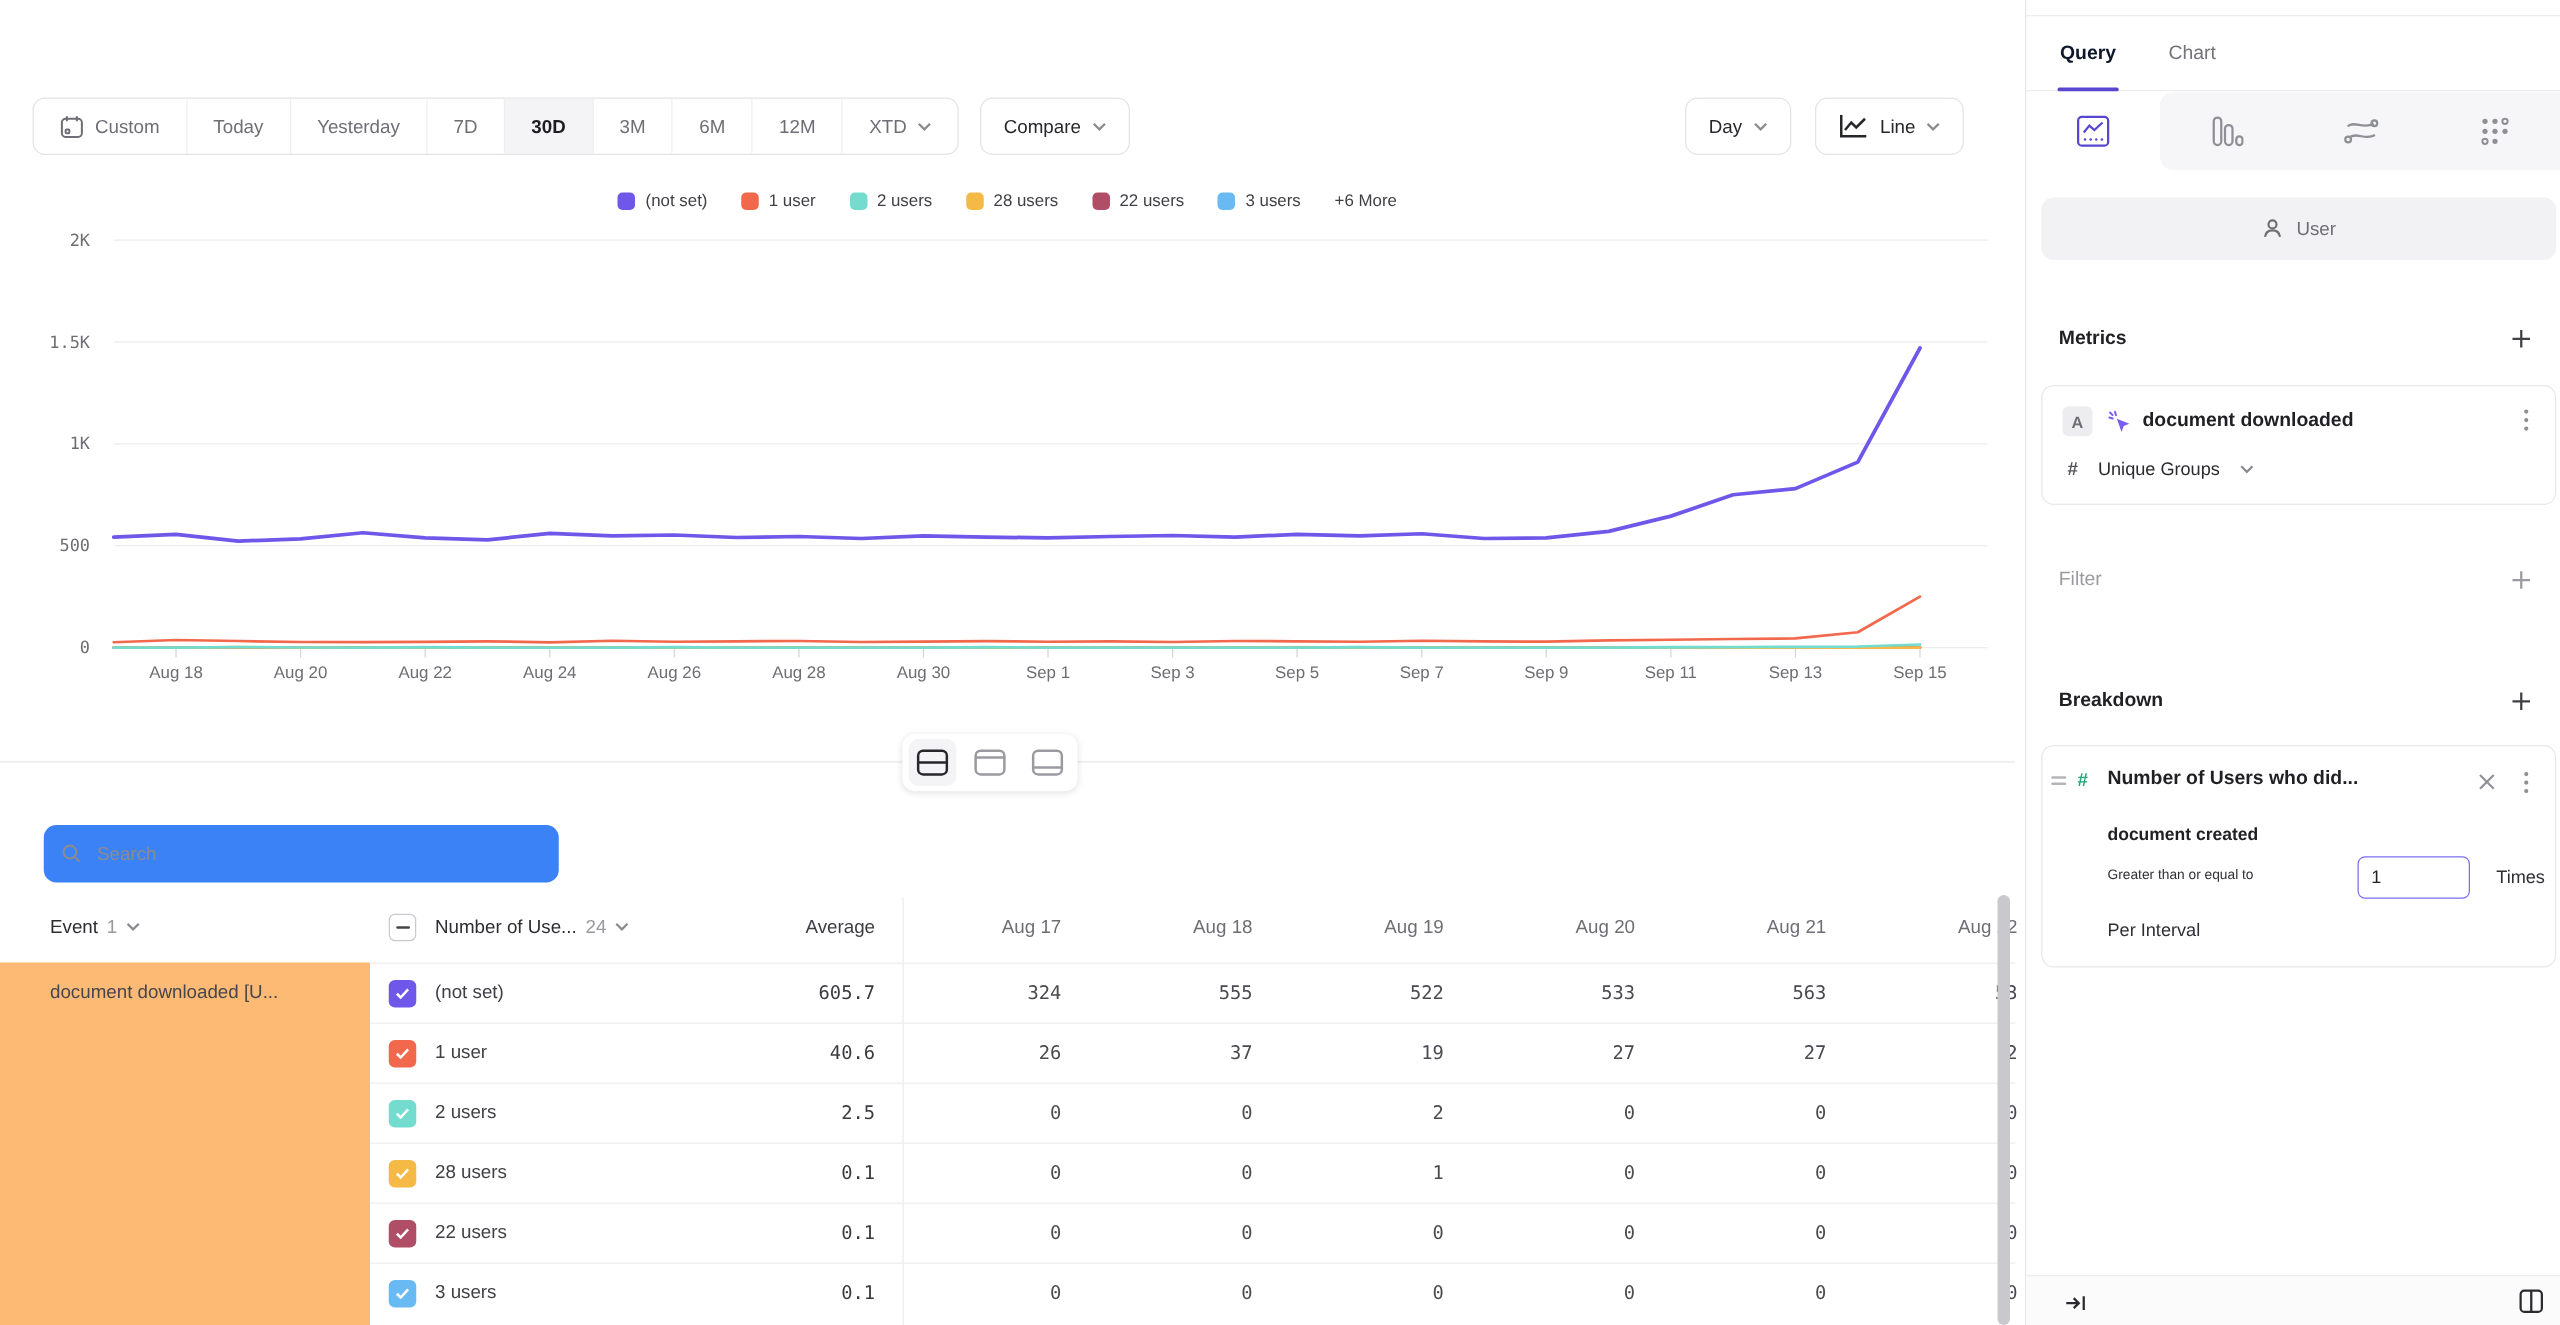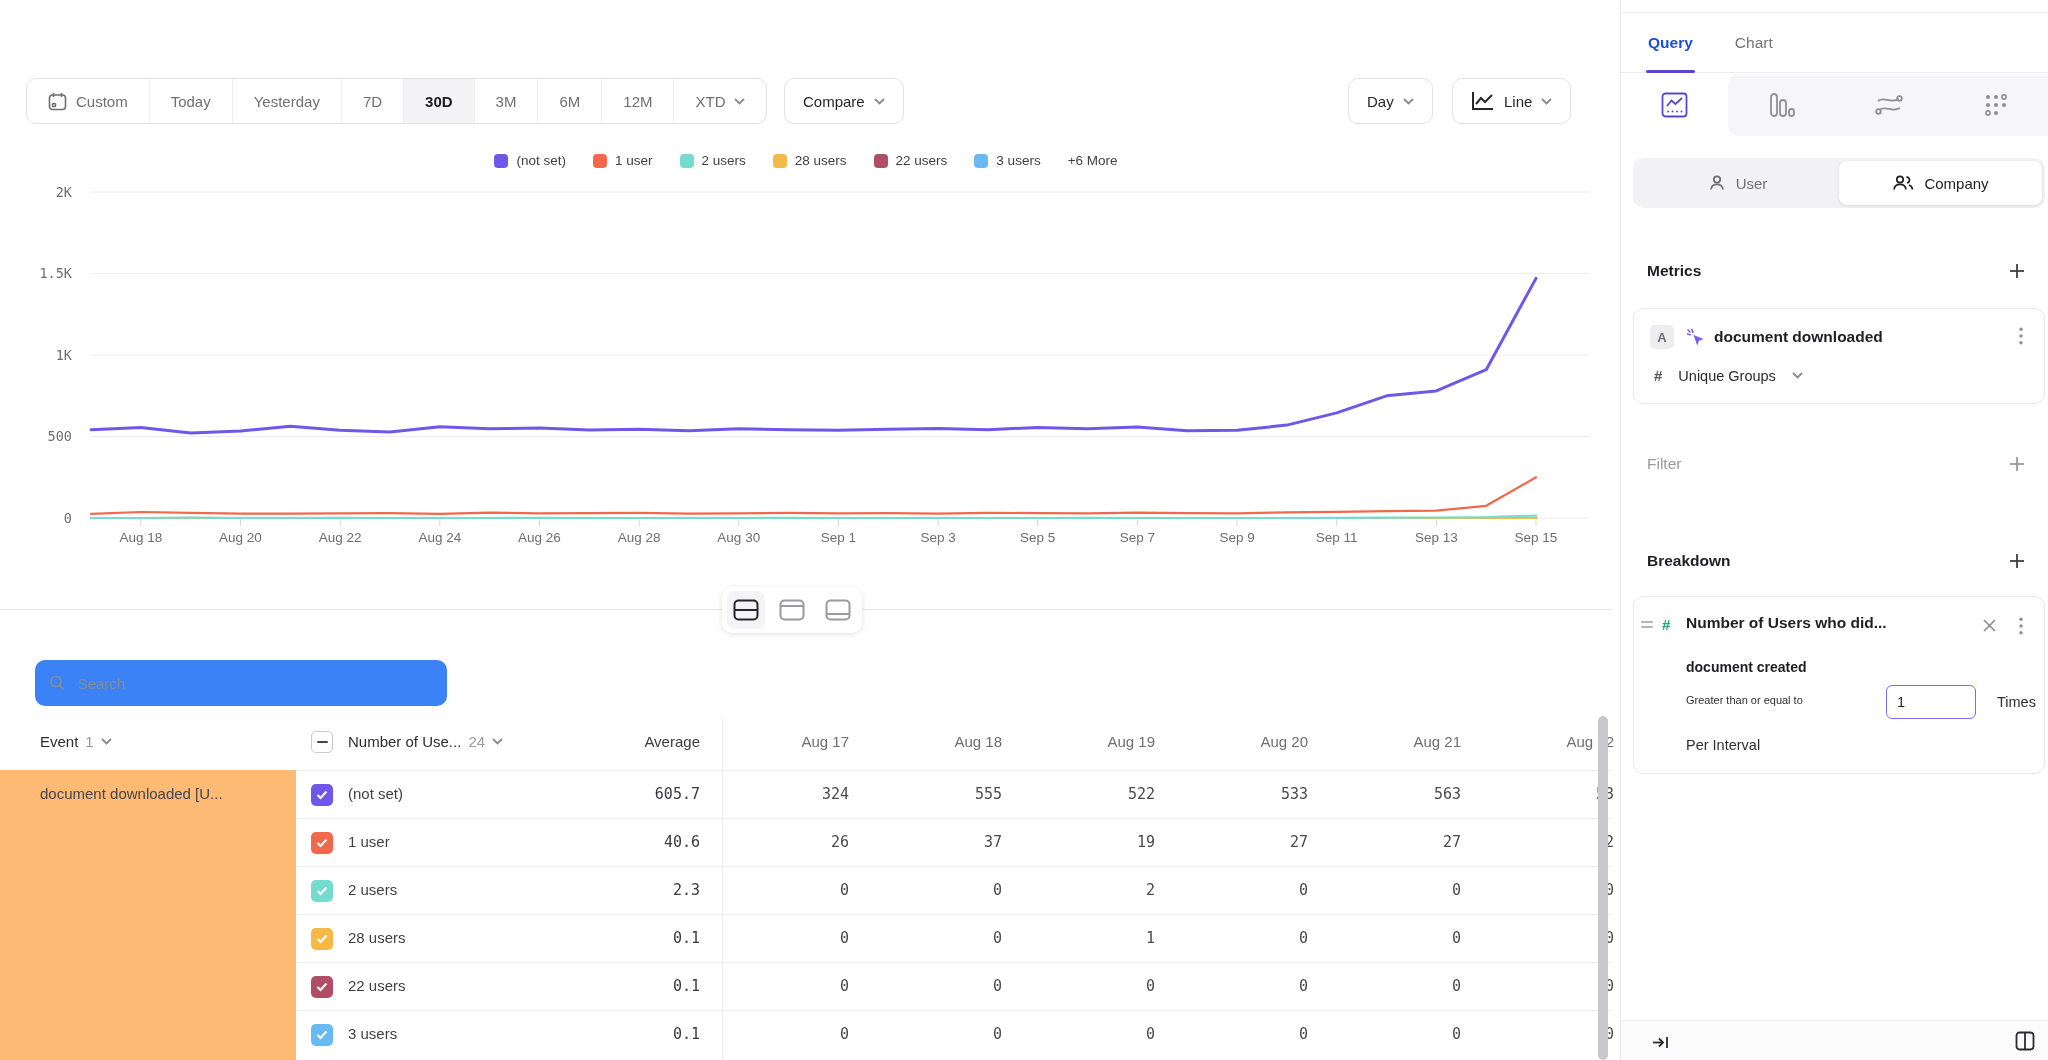--- a/index.html
+++ b/index.html
@@ -77,21 +77,21 @@
   .scroll-thumb { position:absolute; left:1598px; top:716px; width:10px; height:344px; background:#c8c8cd;
     border-radius:5px; cursor:pointer; }
 
   
   .sidebar { position:absolute; left:1620px; top:0; width:428px; height:1060px; background:#fff;
     border-left:1px solid #e7e7ea; }
   .sb-topline { position:absolute; left:0; top:12px; width:428px; height:1px; background:#ededf0; }
   .tabs { position:absolute; left:0; top:13px; width:428px; height:60px; border-bottom:1px solid #ededf0;
     display:flex; align-items:center; gap:42px; padding-left:27px; font-size:15.5px; }
   .tab { cursor:pointer; color:#73737a; font-weight:500; position:relative; height:100%; display:flex; align-items:center; }
-  .tab.active { color:#1d4ed8; font-weight:bold; }
+  .tab.active { color:#0f172a; font-weight:bold; }
   .tab.active::after { content:''; position:absolute; left:-2px; bottom:-1px; width:calc(100% + 4px); height:3px;
     background:#5747d0; border-radius:2px; }
   .ctype-row { position:absolute; left:0; top:74px; width:428px; height:62px; display:flex; }
   .ctype-graywrap { position:absolute; left:107px; top:74px; width:321px; height:62px; background:#f6f6f8;
     border-radius:10px 0 0 10px; }
   .ctype { width:107px; height:62px; display:flex; align-items:center; justify-content:center; cursor:pointer; position:relative; }
   .scope { position:absolute; left:12px; top:158px; width:412px; height:50px; background:#f2f2f4; border-radius:10px;
     display:flex; padding:3px; }
   .scope-seg { flex:1; display:flex; align-items:center; justify-content:center; gap:10px; font-size:15px;
     color:#6e6e75; border-radius:8px; cursor:pointer; }
@@ -362,21 +362,21 @@
         <div class="row-val mono" style="left: 1038px;">27</div>
         <div class="row-val mono" style="left: 1191px;">2</div>
       </div>
       <div class="trow" style="top: 96px;">
         <div class="row-cb" style="background: rgb(116, 220, 206);">
           <svg width="12" height="10" viewBox="0 0 12 10" fill="none" stroke="#fff" stroke-width="2">
             <polyline points="1.5,5 4.5,8 10.5,1.5"></polyline>
           </svg>
         </div>
         <div class="row-label">2 users</div>
-        <div class="row-avg mono">2.3</div>
+        <div class="row-avg mono">2.5</div>
         <div class="row-val mono" style="left: 426px;">0</div>
         <div class="row-val mono" style="left: 579px;">0</div>
         <div class="row-val mono" style="left: 732px;">2</div>
         <div class="row-val mono" style="left: 885px;">0</div>
         <div class="row-val mono" style="left: 1038px;">0</div>
         <div class="row-val mono" style="left: 1191px;">0</div>
       </div>
       <div class="trow" style="top: 144px;">
         <div class="row-cb" style="background: rgb(245, 185, 69);">
           <svg width="12" height="10" viewBox="0 0 12 10" fill="none" stroke="#fff" stroke-width="2">
@@ -475,29 +475,20 @@
     </div>
   </div>
 
   <div class="scope">
     <div class="scope-seg">
       <svg width="18" height="18" viewBox="0 0 18 18" fill="none" stroke="currentColor" stroke-width="1.7">
         <circle cx="9" cy="5.5" r="3.2"></circle>
           <path d="M3 15.5 C3.5 11.8, 6 10.3, 9 10.3 C12 10.3, 14.5 11.8, 15 15.5"></path>
       </svg>
       <span>User</span>
-    </div>
-    <div class="scope-seg selected">
-      <svg width="22" height="18" viewBox="0 0 22 18" fill="none" stroke="currentColor" stroke-width="1.7">
-        <circle cx="8" cy="5.5" r="3.2"></circle>
-          <path d="M2 15.5 C2.5 11.8, 5 10.3, 8 10.3 C11 10.3, 13.5 11.8, 14 15.5"></path>
-        <path d="M14.5 2.8 C16.5 3.2, 17.5 4.6, 17.5 6 C17.5 7.4, 16.5 8.6, 15 9"></path>
-          <path d="M17 11 C19.3 11.8, 20.3 13.3, 20.5 15.5"></path>
-      </svg>
-      <span>Company</span>
     </div>
   </div>
 
   <div class="sb-heading" style="top:262px;">Metrics</div>
   <div class="plus-btn" style="top:260px;">
     <svg width="16" height="16" viewBox="0 0 16 16" stroke="#3f3f45" stroke-width="1.8">
         <line x1="8" y1="1" x2="8" y2="15"></line>
         <line x1="1" y1="8" x2="15" y2="8"></line>
       </svg>
   </div>

